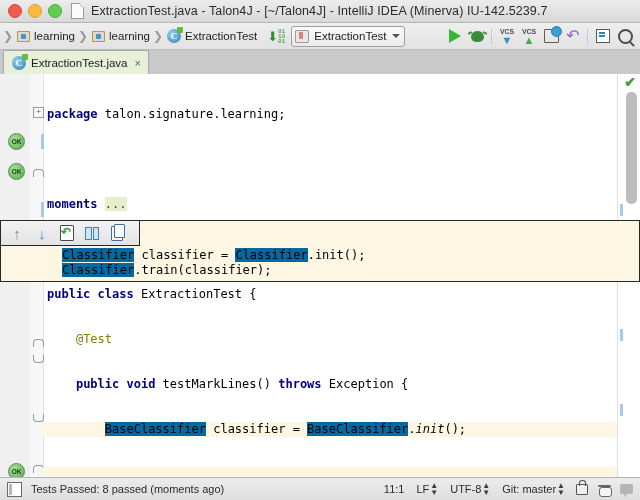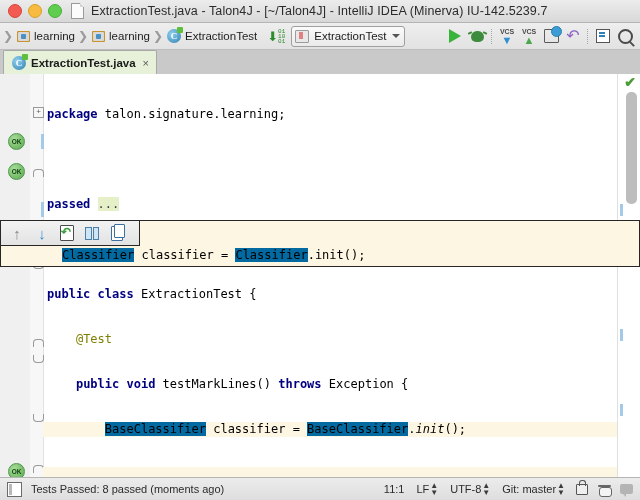--- a/index.html
+++ b/index.html
@@ -122,21 +122,21 @@
     display:flex;align-items:flex-end;position:relative;
   }
   .tab{
     height:24px;display:flex;align-items:center;gap:5px;
     padding:0 7px 0 8px;
     background:#e7f0d8;
     border:1px solid #a8a8a8;border-bottom:none;
     border-radius:2px 2px 0 0;
     margin-left:3px;
   }
-  .tab-label{font-size:11.5px;color:#1b1b1b;white-space:nowrap;font-weight:bold;}
+  .tab-label{font-size:11.5px;color:#1b1b1b;white-space:nowrap;}
   .tab-close{color:#5a5a5a;font-size:11px;padding-left:2px;}
 
   
   .editor{
     position:absolute;left:0;right:0;top:74px;bottom:22px;
     background:#ffffff;overflow:hidden;
   }
   .gutter{
     position:absolute;left:0;top:0;bottom:0;width:30px;
     background:#f0f0f0;border-right:1px solid #d0d0d0;
@@ -401,21 +401,21 @@
       <div class="foldend" style="top:340px;"></div>
       <div class="foldtop" style="top:391px;"></div>
     </div>
 
     <div class="changebar" style="top:60px;height:15px;"></div>
     <div class="changebar" style="top:128px;height:15px;"></div>
 
     <div class="code">
       <div class="ln"><span class="kw">package</span> talon.signature.learning;</div>
       <div class="ln">&nbsp;</div>
-      <div class="ln"><span class="kw">passed</span> <span class="fold">...</span></div>
+      <div class="ln"><span class="kw">moments</span> <span class="fold">...</span></div>
       <div class="ln">&nbsp;</div>
       <div class="ln"><span class="kw">public class</span> ExtractionTest {</div>
       <div class="ln">    <span class="ann">@Test</span></div>
       <div class="ln">    <span class="kw">public void</span> testMarkLines() <span class="kw">throws</span> Exception {</div>
       <div class="ln hl">        <span class="sel">BaseClassifier</span> classifier = <span class="sel">BaseClassifier</span>.<span class="mth">init</span>();</div>
       <div class="ln hl">&nbsp;</div>
       
       
       
       
@@ -454,20 +454,21 @@
         </div>
         <div class="pt-btn">
           <span class="ic-diff"></span>
         </div>
         <div class="pt-btn">
           <span class="ic-copy"></span>
         </div>
       </div>
       <div class="popup-body">
         <div class="popup-line"><span class="sel">Classifier</span> classifier = <span class="sel">Classifier</span>.init();</div>
+        <div class="popup-line"><span class="sel">Classifier</span>.train(classifier);</div>
       </div>
     </div>
 
   </div>
 
   <div class="statusbar">
     <span class="sb-tw"></span>
     <span class="sb-msg">Tests Passed: 8 passed (moments ago)</span>
     <span class="sb-spacer"></span>
     <span class="sb-item">11:1</span>

